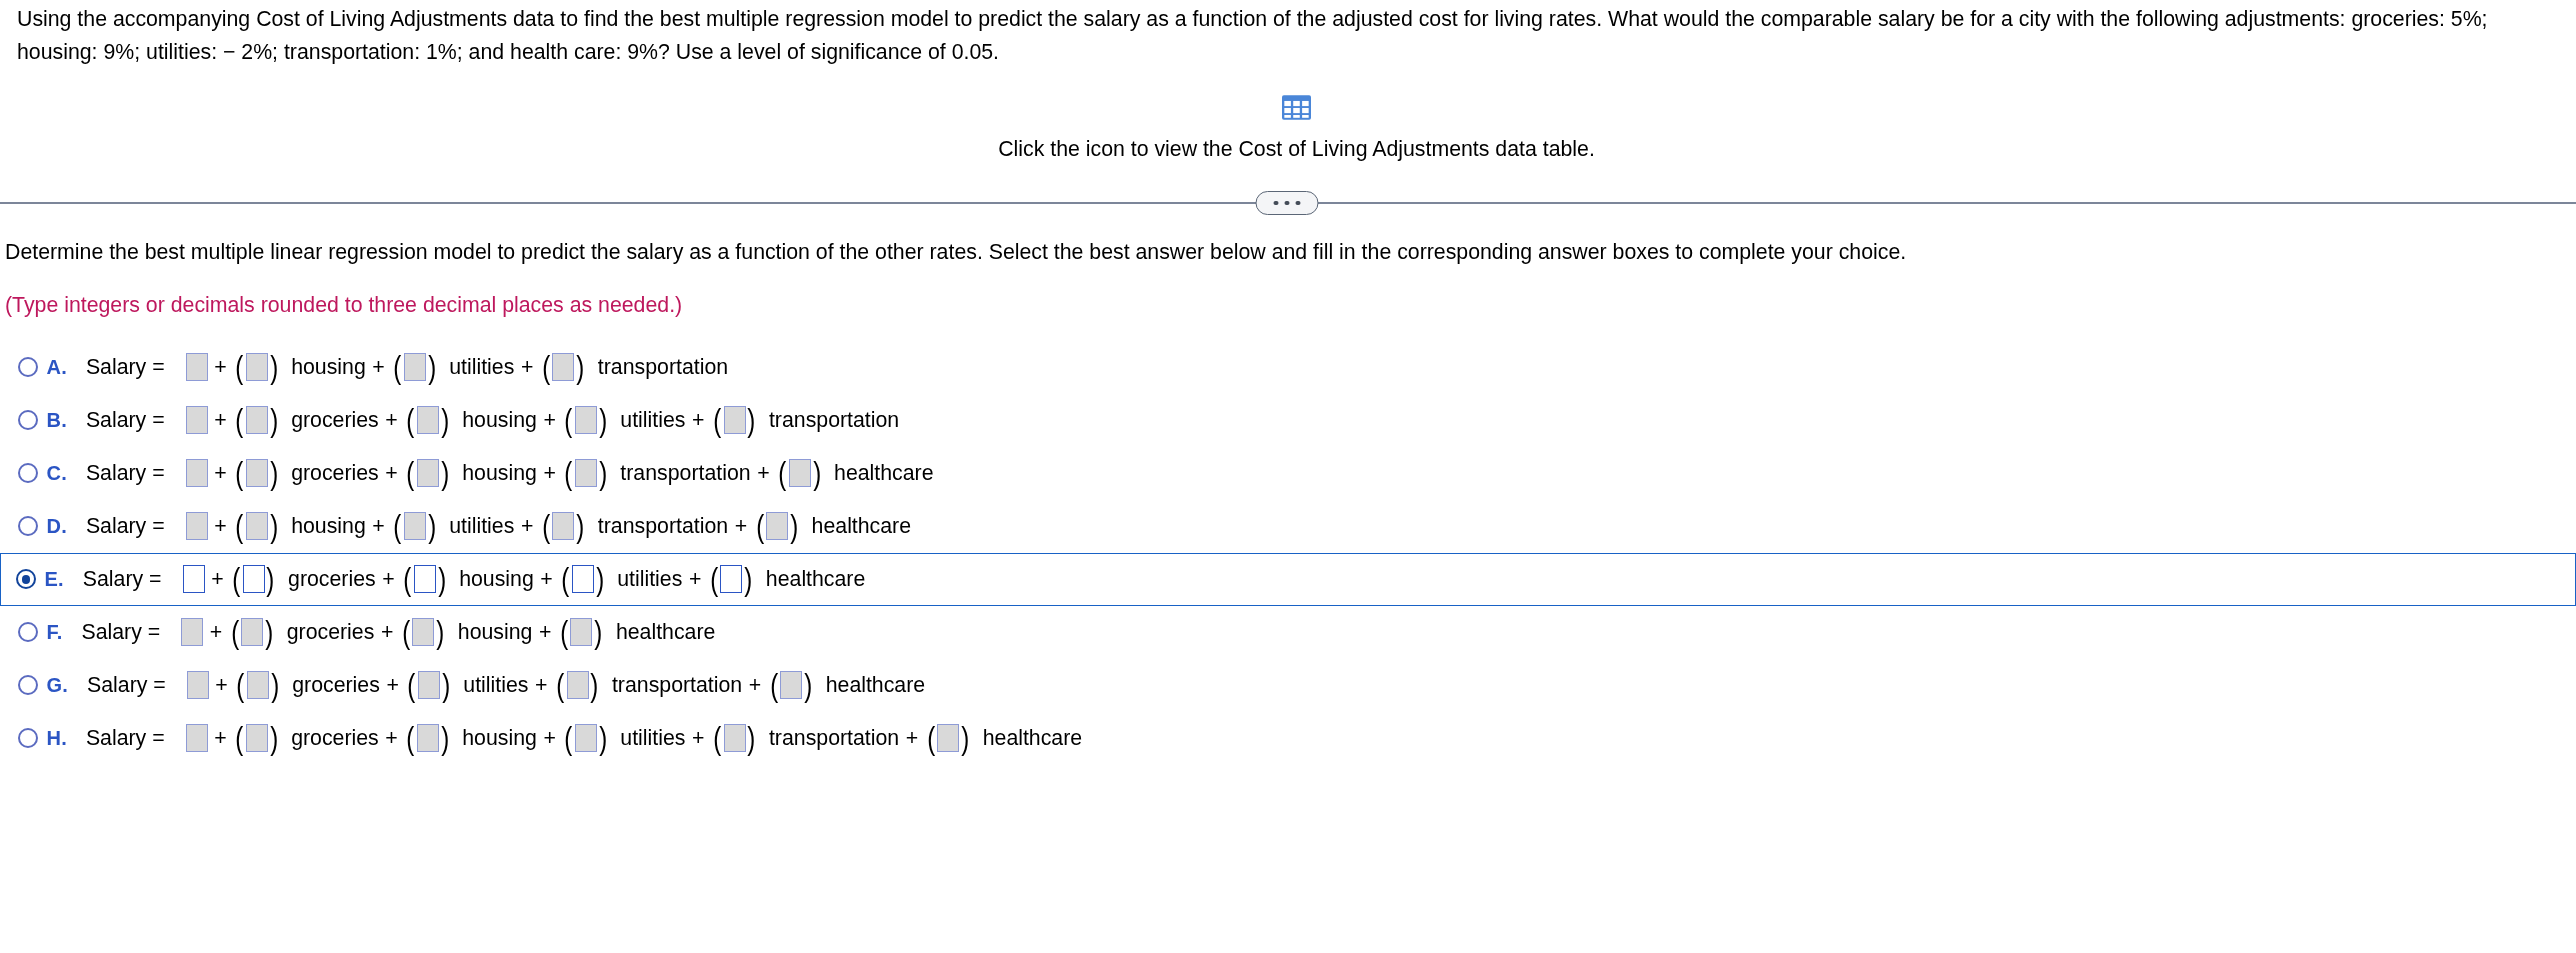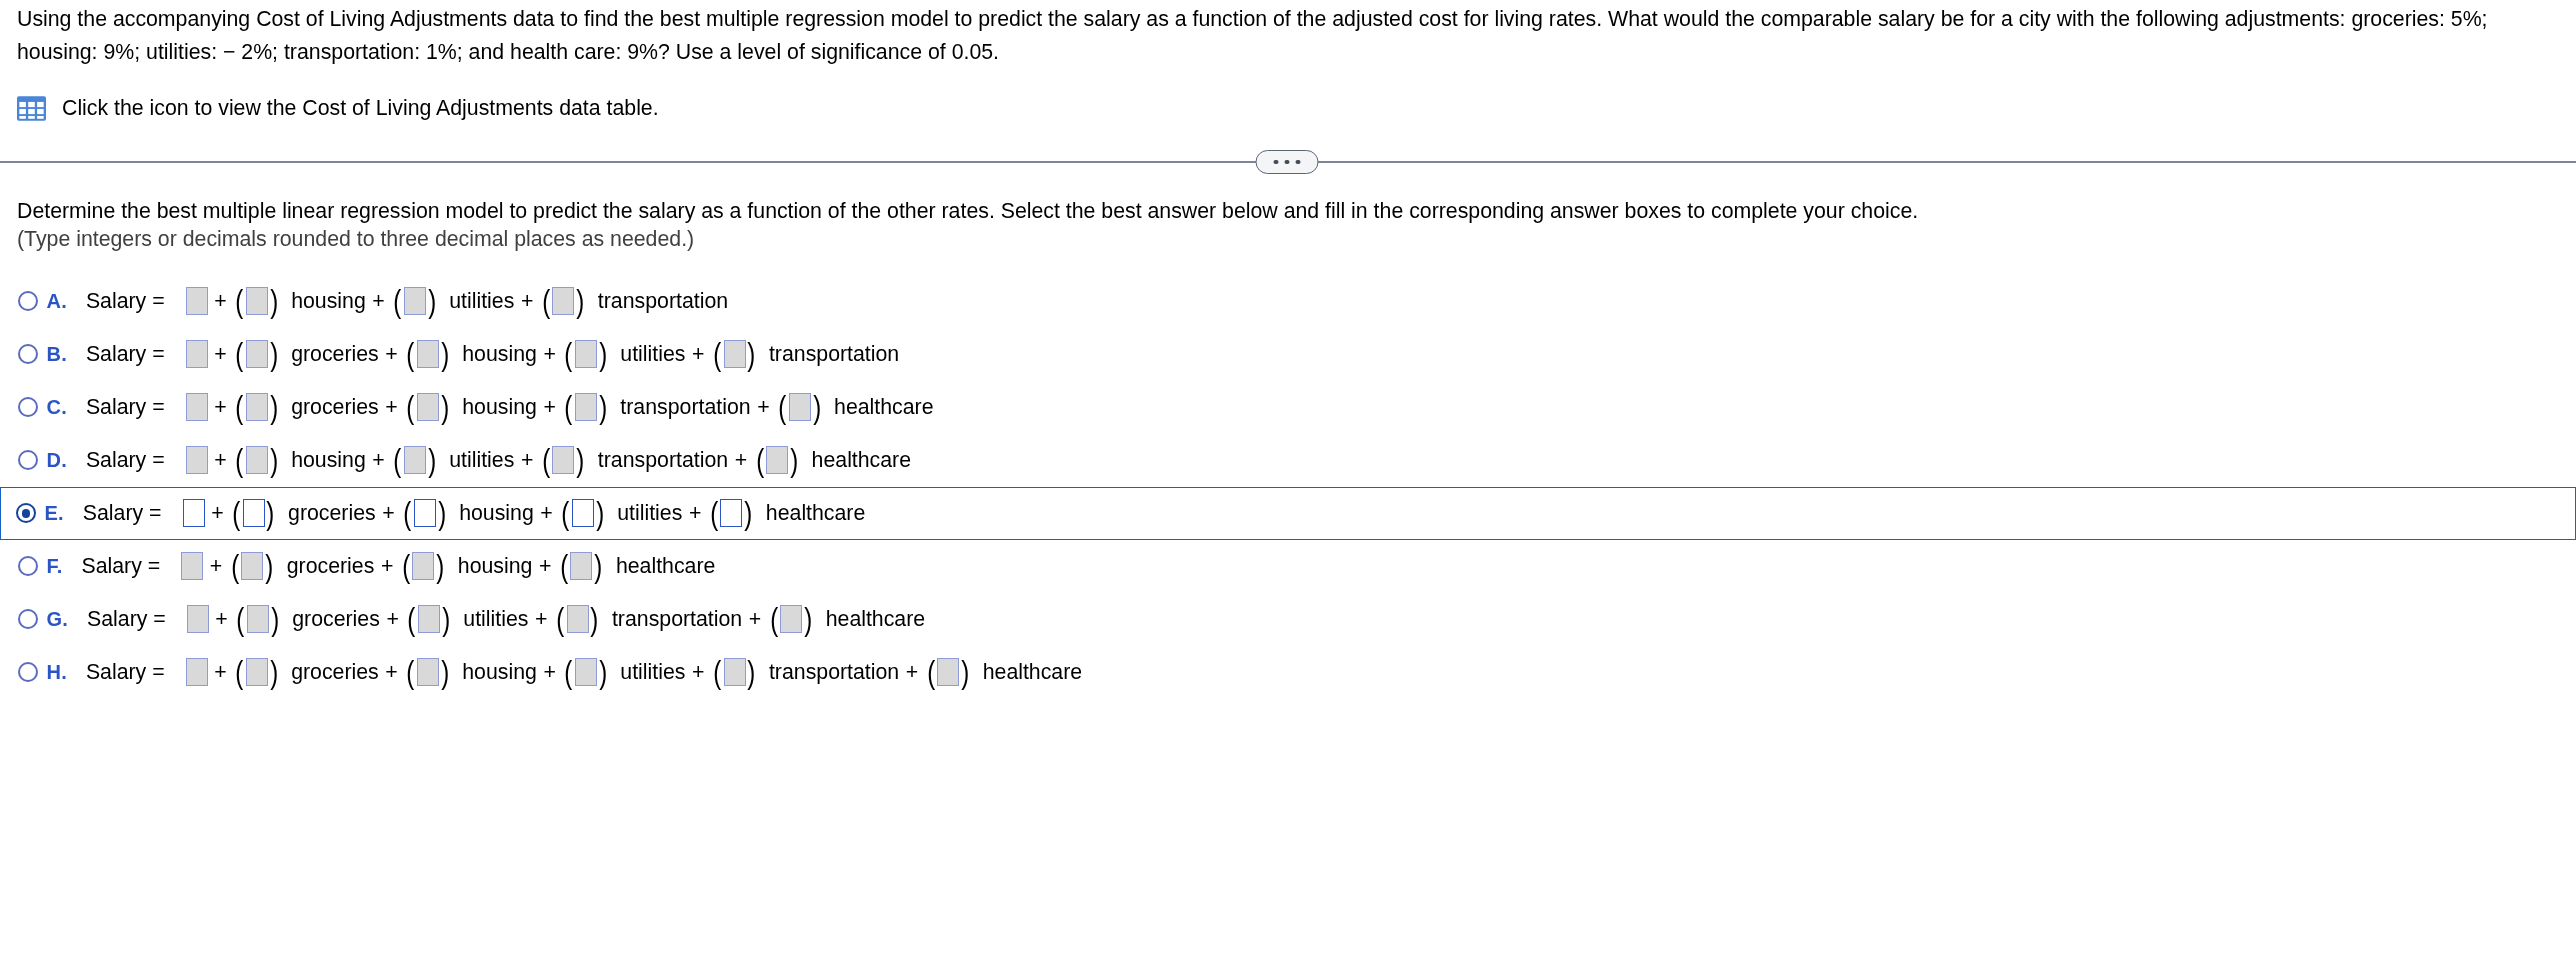--- a/index.html
+++ b/index.html
@@ -22,24 +22,25 @@
   }
   .problem-text {
     font-size: 21.3px;
     line-height: 33px;
     color: #000;
     max-width: 2549px;
   }
 
   .icon-line {
     display: flex;
-    align-items: flex-end;
+    align-items: center;
     gap: 16px;
     margin-top: 25.6px;
     padding-left: 17px;
+    flex-direction: column;
   }
   .table-icon {
     width: 29px;
     height: 25px;
     flex: none;
     display: block;
     cursor: pointer;
   }
   .icon-caption {
     font-size: 21.3px;
@@ -80,30 +81,31 @@
   .divider-pill i {
     display: block;
     width: 4.7px;
     height: 4.7px;
     border-radius: 50%;
     background: #444c58;
   }
 
   
   .question {
-    padding: 34px 17px 0 17px;
+    padding: 34px 17px 0 5px;
   }
   .question-text {
     font-size: 21.3px;
     line-height: 28.4px;
   }
   .hint-text {
     font-size: 21.3px;
     line-height: 28.4px;
-    color: #404040;
+    color: #be185d;
+    margin-top: 25px;
   }
 
   
   .options {
     margin-top: 21px;
   }
   .option-row {
     display: flex;
     align-items: center;
     height: 53px;

